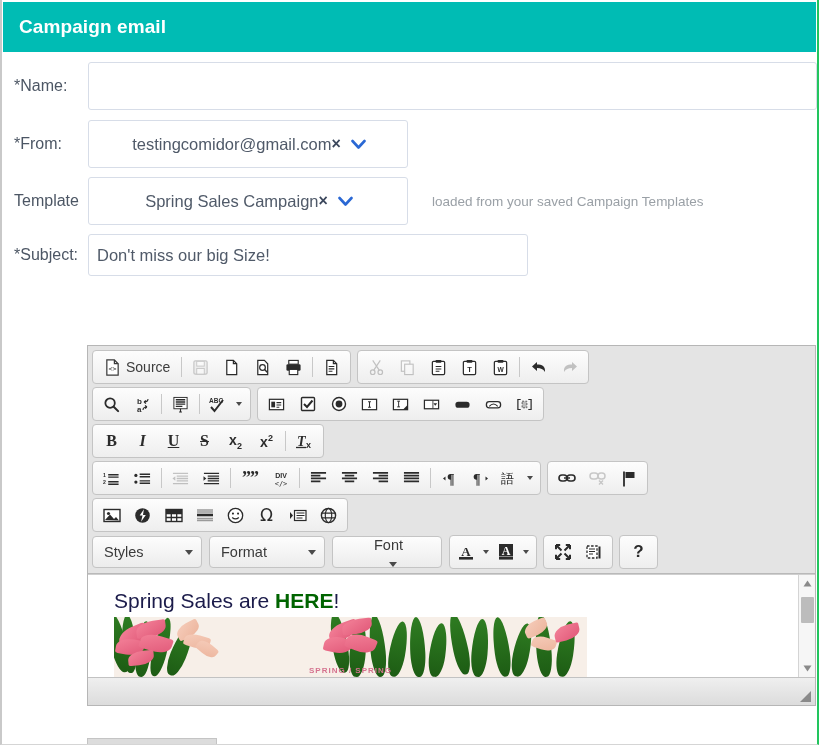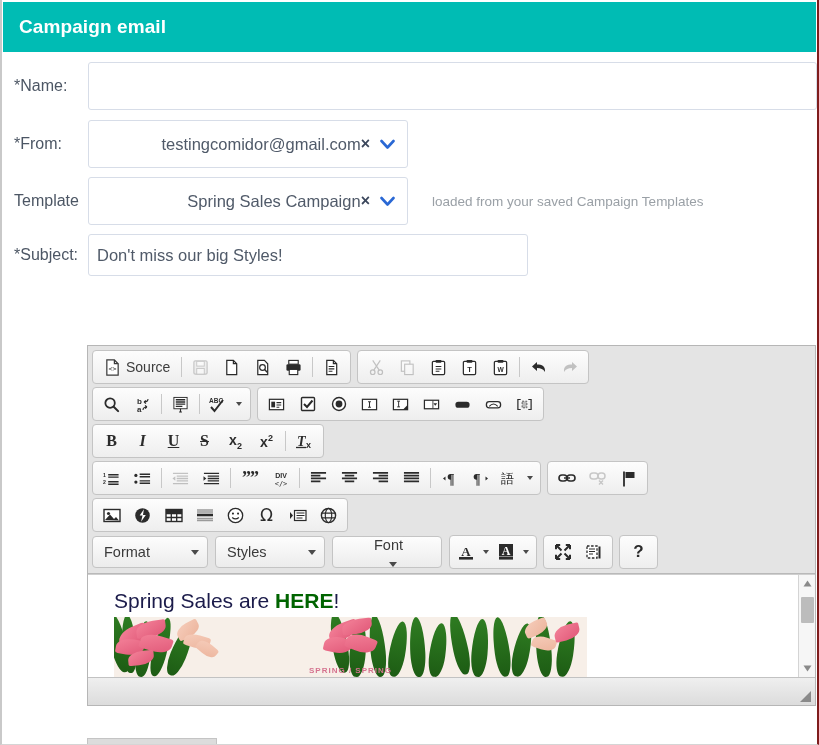--- a/index.html
+++ b/index.html
@@ -8,21 +8,21 @@
     width: 819px; height: 745px;
     background: #ffffff;
     font-family: "Liberation Sans", sans-serif;
     overflow: hidden;
   }
   #page {
     position: relative;
     width: 819px; height: 745px;
     background: #ffffff;
     border-left: 2px solid #c9c9c9;
-    border-right: 2px solid #7f1d1d;
+    border-right: 2px solid #22c55e;
     border-bottom: 1px solid #d5d5d5;
     overflow: hidden;
   }
 
   
   .panel-header {
     height: 50px;
     background: #00bcb4;
     display: flex;
     align-items: center;
@@ -66,21 +66,21 @@
     border: 1px solid #d7dde8;
     border-radius: 3px;
     background: #ffffff;
     display: flex;
     align-items: center;
   }
   .field-name { width: 730px; height: 48px; }
   .field-select {
     width: 320px; height: 48px;
     padding-left: 14px;
-    justify-content: flex-end;
+    justify-content: center;
   }
   .field-subject {
     width: 440px; height: 42px;
     padding-left: 8px;
   }
   .field-value {
     font-size: 16.5px;
     color: #505a69;
     white-space: nowrap;
     overflow: hidden;
@@ -325,21 +325,21 @@
               </svg>
           </span>
         </span>
       </div>
       <div class="tmpl-hint">loaded from your saved Campaign Templates</div>
     </div>
 
     <div class="form-row row-subject">
       <div class="form-label">*Subject:</div>
       <div class="field-box field-subject">
-        <span class="field-value">Don't miss our big Styles!</span>
+        <span class="field-value">Don't miss our big Size!</span>
       </div>
     </div>
   </div>
 
   <div class="editor">
 
     <div class="editor-toolbar">
 
       <div class="tb-row">
         <div class="tb-group">
@@ -722,26 +722,26 @@
             <svg width="17" height="17" viewBox="0 0 18 18">
                 <circle cx="9" cy="9" r="7.5" fill="none" stroke="#2b2b2b" stroke-width="1.5"></circle>
                 <ellipse cx="9" cy="9" rx="3.4" ry="7.5" fill="none" stroke="#2b2b2b" stroke-width="1.2"></ellipse>
                 <path d="M1.8 6.5h14.4M1.8 11.5h14.4" stroke="#2b2b2b" stroke-width="1.2"></path>
               </svg>
           </div>
         </div>
       </div>
 
       <div class="tb-row">
+        <div class="tb-combo combo-styles">
+          <span class="lbl">Styles</span>
+          <span class="caret"></span>
+        </div>
         <div class="tb-combo combo-format">
           <span class="lbl">Format</span>
-          <span class="caret"></span>
-        </div>
-        <div class="tb-combo combo-styles">
-          <span class="lbl">Styles</span>
           <span class="caret"></span>
         </div>
         <div class="tb-combo combo-font">
           <span class="lbl">Font</span>
           <span class="caret"></span>
         </div>
 
         <div class="tb-group">
           <div class="tb-btn wide" style="padding:0 4px">
             <svg width="18" height="18" viewBox="0 0 18 18">

